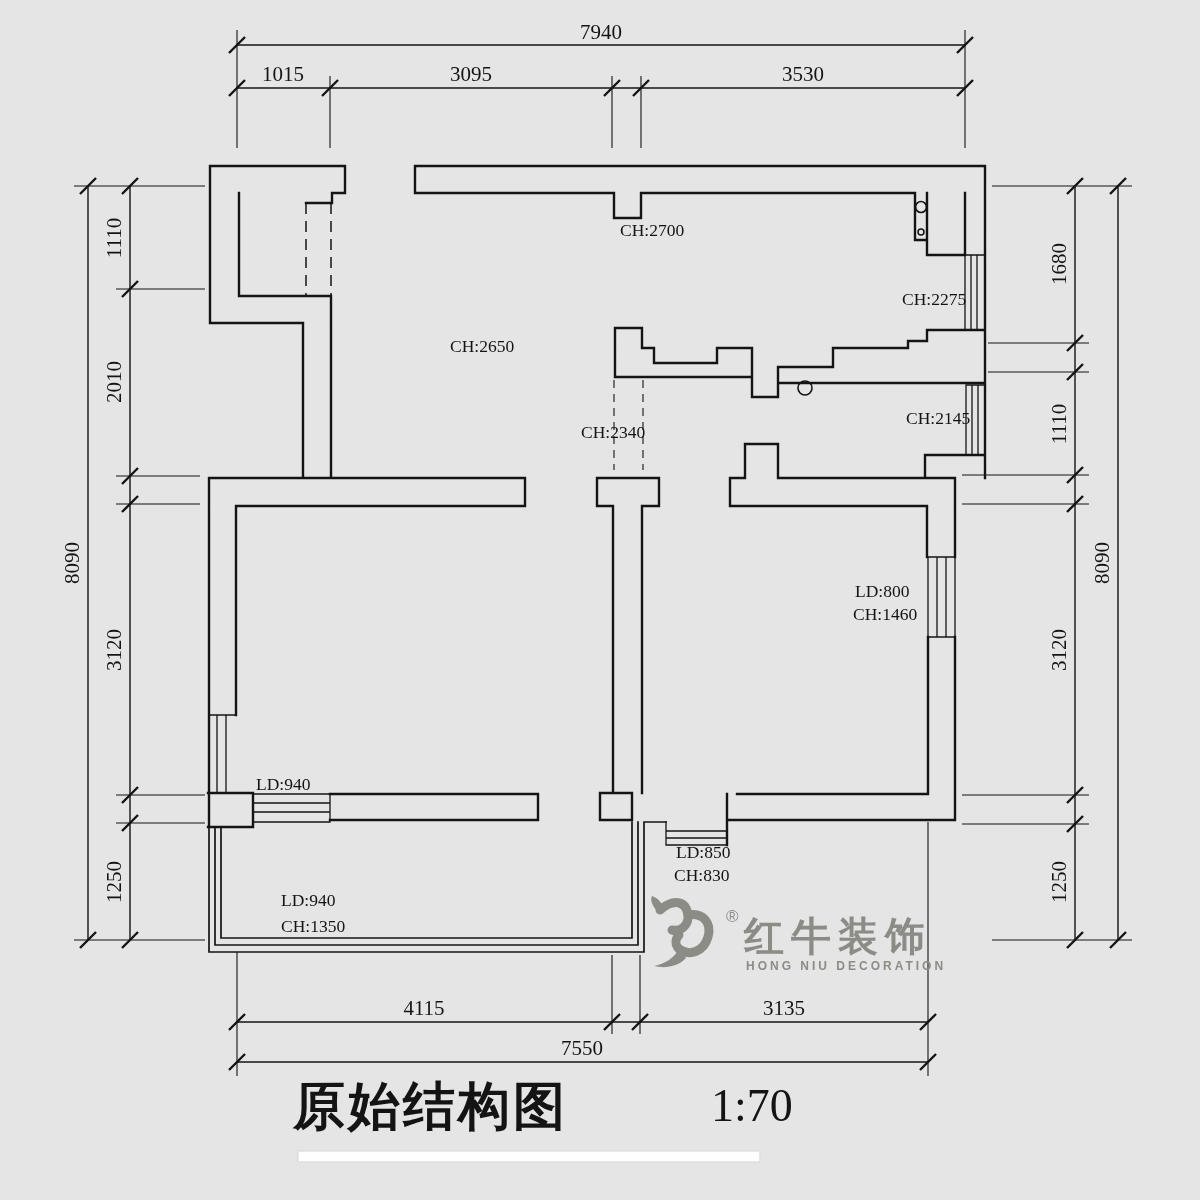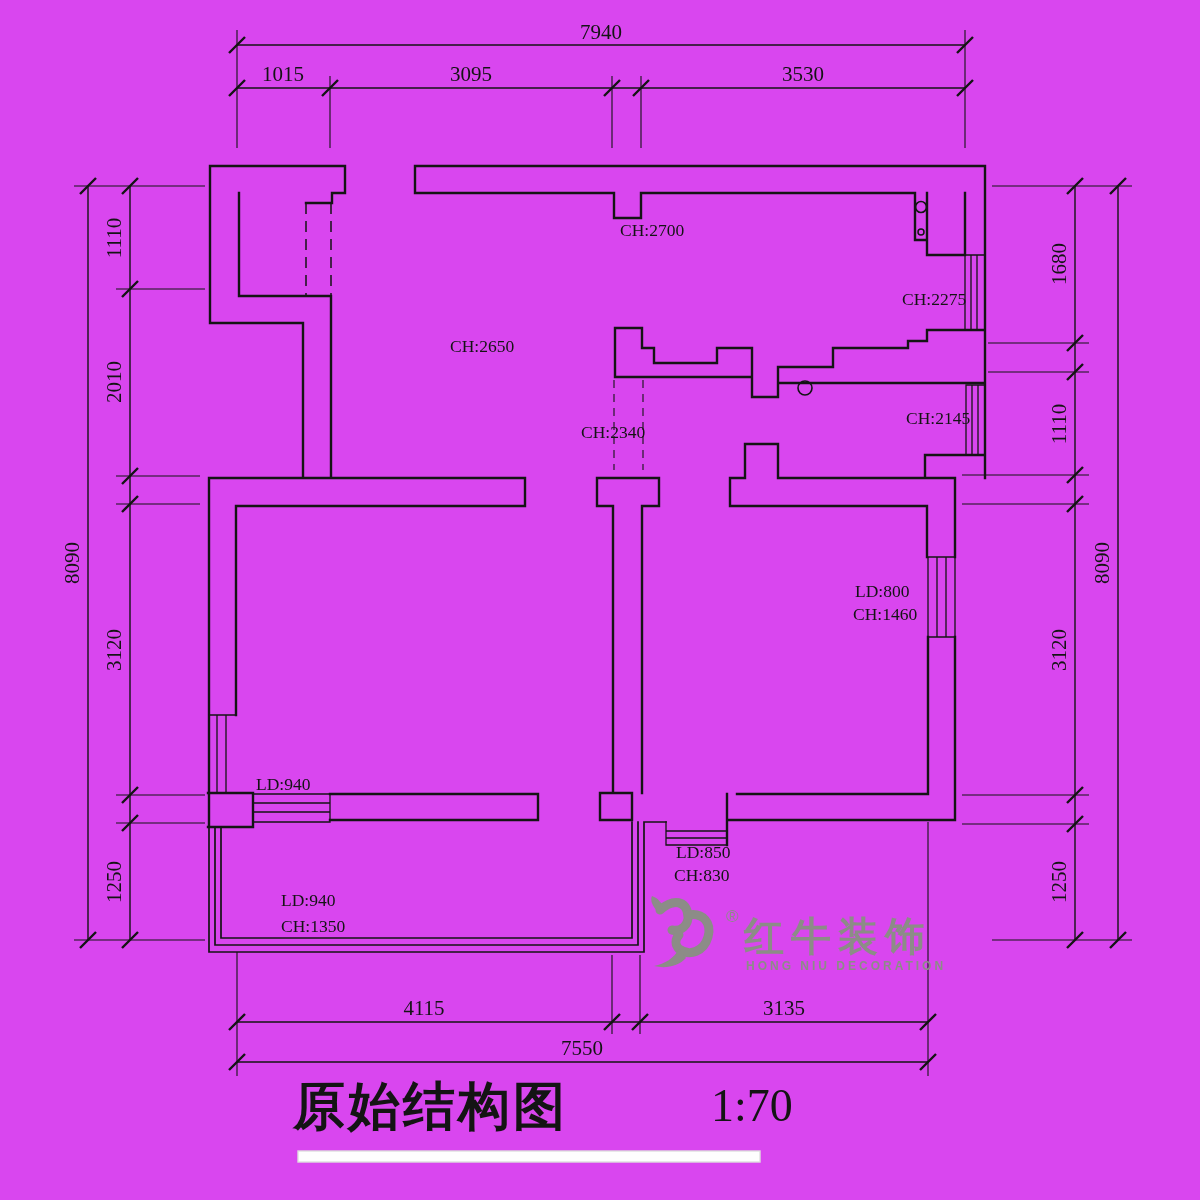--- a/index.html
+++ b/index.html
@@ -1,16 +1,16 @@
 <!DOCTYPE html>
 <html><head>
 <meta charset="utf-8">
 <style>
   html,body{margin:0;padding:0;background:#ffffff}
-  .page{width:1200px;height:1200px;position:relative;background:#d946ef;overflow:hidden}
+  .page{width:1200px;height:1200px;position:relative;background:#e5e5e5;overflow:hidden}
   svg{display:block}
   .w   {fill:none;stroke:#141414;stroke-width:2.4;stroke-linejoin:miter;stroke-linecap:square}
   .wb  {fill:none;stroke:#141414;stroke-width:1.7;stroke-linecap:square}
   .win {fill:none;stroke:#141414;stroke-width:1.3;stroke-linecap:square}
   .dash1{fill:none;stroke:#141414;stroke-width:1.5;stroke-dasharray:11 7}
   .dash2{fill:none;stroke:#141414;stroke-width:1.1;stroke-dasharray:8 6}
   .dimline{fill:none;stroke:#141414;stroke-width:1.4}
   .ext {fill:none;stroke:#141414;stroke-width:1.1}
   .tick{fill:none;stroke:#141414;stroke-width:2.4}
   text{fill:#141414;font-family:"Liberation Serif","DejaVu Serif",serif}

